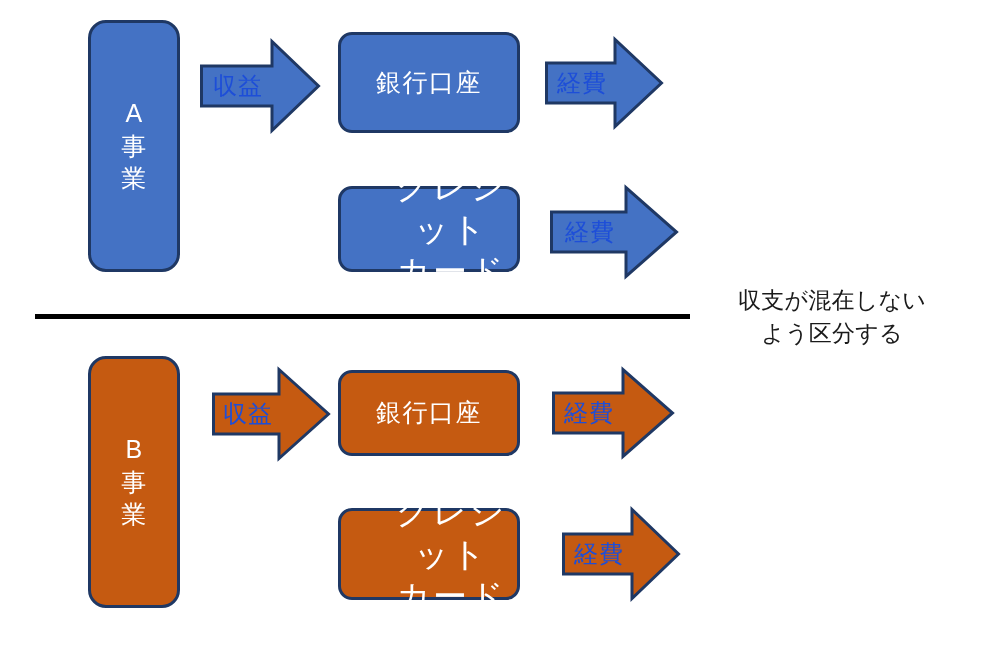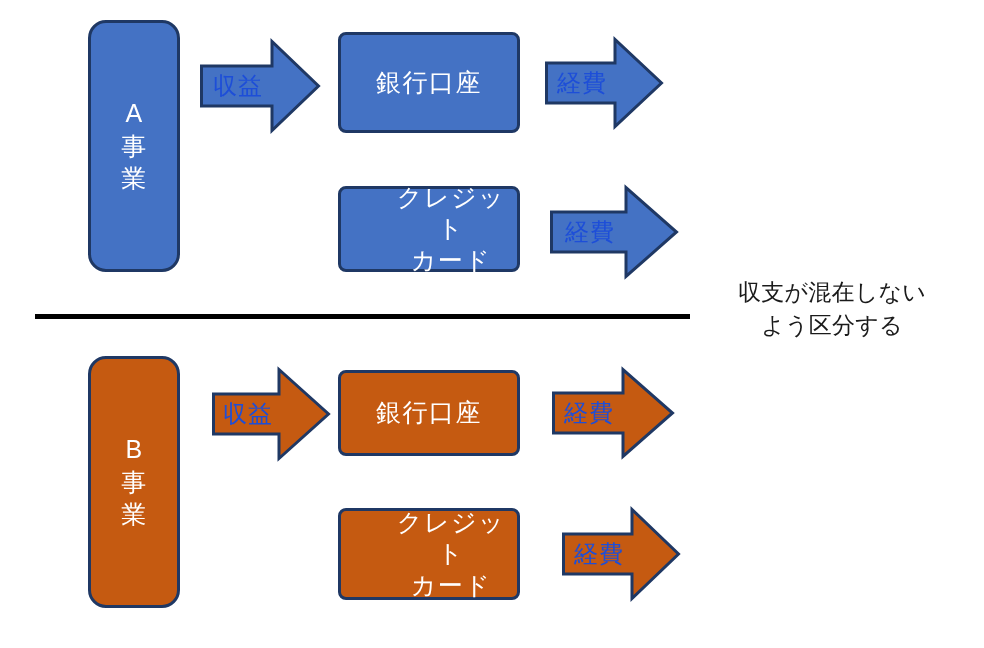--- a/index.html
+++ b/index.html
@@ -10,37 +10,37 @@
     overflow:hidden;
     position:relative;
   }
   .canvas{position:absolute;inset:0;}
 
   
   .shape{
     position:absolute;
     box-sizing:border-box;
     border:3px solid #1F3864;
-    border-radius:8px;
+    border-radius:14px;
     color:#ffffff;
     display:flex;
     align-items:center;
     justify-content:center;
     text-align:center;
     line-height:1.18;
     letter-spacing:0.06em;
     white-space:pre-line;
     user-select:none;
   }
   .fill-blue{background:#4472C4;}
   .fill-orange{background:#C55A11;}
 
   .biz-box{font-size:25px;border-radius:18px;letter-spacing:0.02em;line-height:1.30;}
   .acct-box{font-size:25px;}
-  .card-box{font-size:25px;line-height:1.25;padding-left:44px;}
+  .card-box{font-size:34px;line-height:1.25;padding-left:44px;}
 
   
   .arrow-wrap{position:absolute;}
   .arrow-wrap svg{display:block;width:100%;height:100%;overflow:visible;}
   .arrow-label{
     position:absolute;
     color:#1d4ed8;
     font-size:24px;
     letter-spacing:0.04em;
     white-space:nowrap;
@@ -98,21 +98,21 @@
 
   <div class="arrow-wrap" style="left:550px;top:186px;width:128px;height:92px;">
     <svg viewBox="0 0 128 92" preserveAspectRatio="none">
       <polygon points="1.5,26 76,26 76,1.5 126.5,46 76,90.5 76,66 1.5,66" fill="#4472C4" stroke="#1F3864" stroke-width="3" stroke-linejoin="miter"></polygon>
     </svg>
     <span class="arrow-label" style="left:40px;top:46px;">経費</span>
   </div>
 
   <div class="divider" style="left:35px;top:314px;width:655px;"></div>
 
-  <div class="note" style="left:718px;top:276px;width:228px;">収支が混在しない
+  <div class="note" style="left:718px;top:284px;width:228px;">収支が混在しない
 よう区分する</div>
 
   <div class="shape fill-orange biz-box" style="left:88px;top:356px;width:92px;height:252px;">B
 事
 業</div>
 
   <div class="arrow-wrap" style="left:212px;top:368px;width:118px;height:92px;">
     <svg viewBox="0 0 118 92" preserveAspectRatio="none">
       <polygon points="1.5,26 67,26 67,1.5 116.5,46 67,90.5 67,66 1.5,66" fill="#C55A11" stroke="#1F3864" stroke-width="3" stroke-linejoin="miter"></polygon>
     </svg>

